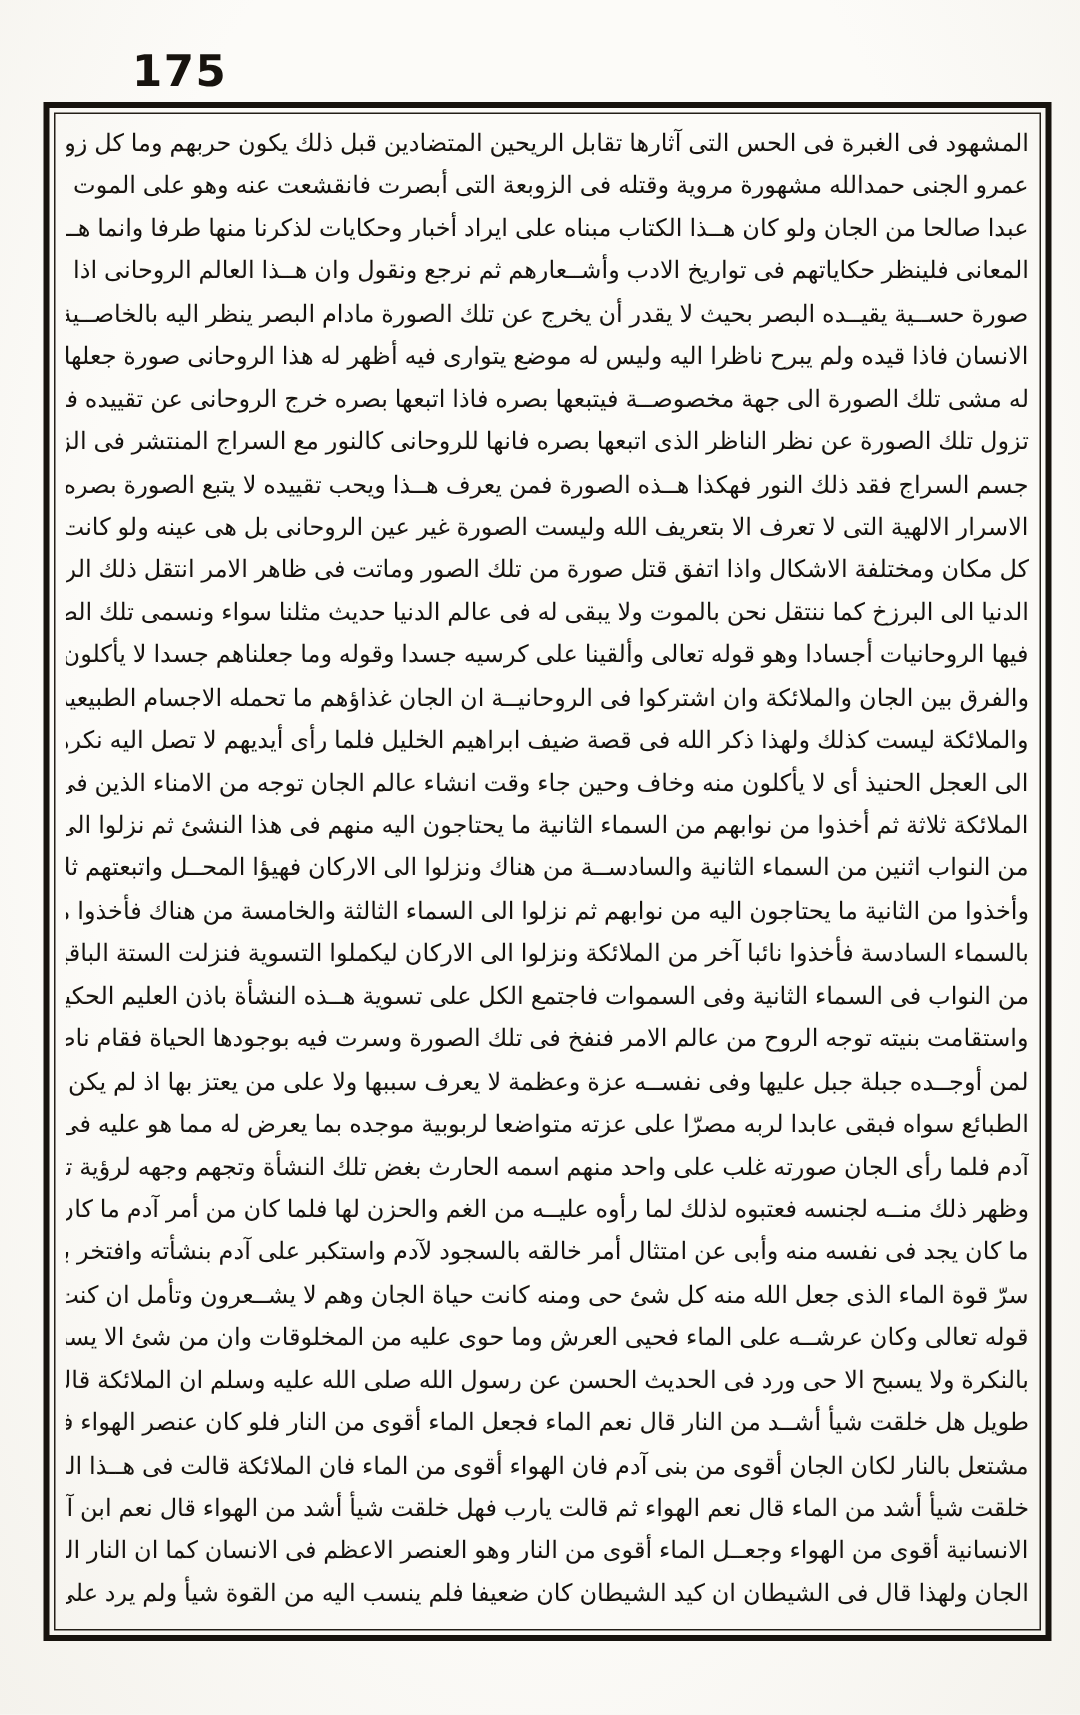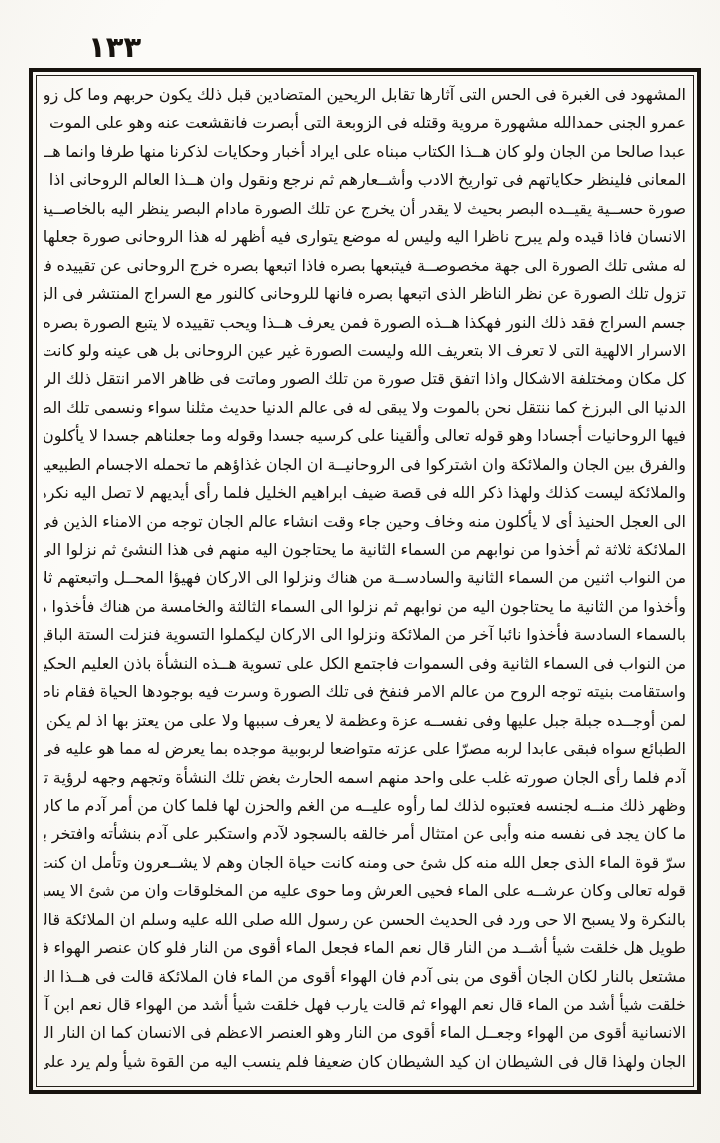--- a/index.html
+++ b/index.html
@@ -53,21 +53,21 @@
     text-align-last:justify;
     text-justify:inter-word;
     word-spacing:-0.5px;
   }
 </style>
 </head>
 <body>
 
 <div class="page">
 
-  <div class="page-number">١٣٣</div>
+  <div class="page-number">175</div>
 
   <div class="outer-border">
     <div class="inner-border">
       <div class="text-block">
         <div class="line">المشهود فى الغبرة فى الحس التى آثارها تقابل الريحين المتضادين قبل ذلك يكون حربهم وما كل زوبعة حربهم وحديث</div>
         <div class="line">عمرو الجنى حمدالله مشهورة مروية وقتله فى الزوبعة التى أبصرت فانقشعت عنه وهو على الموت فمالبث ان مات وكان</div>
         <div class="line">عبدا صالحا من الجان ولو كان هــذا الكتاب مبناه على ايراد أخبار وحكايات لذكرنا منها طرفا وانما هــذا كتاب علم</div>
         <div class="line">المعانى فلينظر حكاياتهم فى تواريخ الادب وأشــعارهم ثم نرجع ونقول وان هــذا العالم الروحانى اذا تشكل وظهر فى</div>
         <div class="line">صورة حســية يقيــده البصر بحيث لا يقدر أن يخرج عن تلك الصورة مادام البصر ينظر اليه بالخاصــية ولكن من</div>
         <div class="line">الانسان فاذا قيده ولم يبرح ناظرا اليه وليس له موضع يتوارى فيه أظهر له هذا الروحانى صورة جعلها عليه كالستر ثم يخيل</div>

